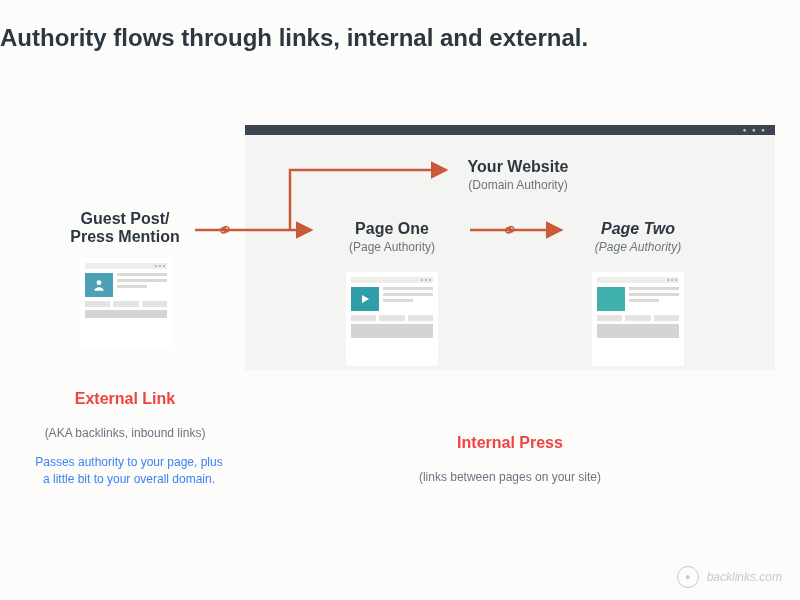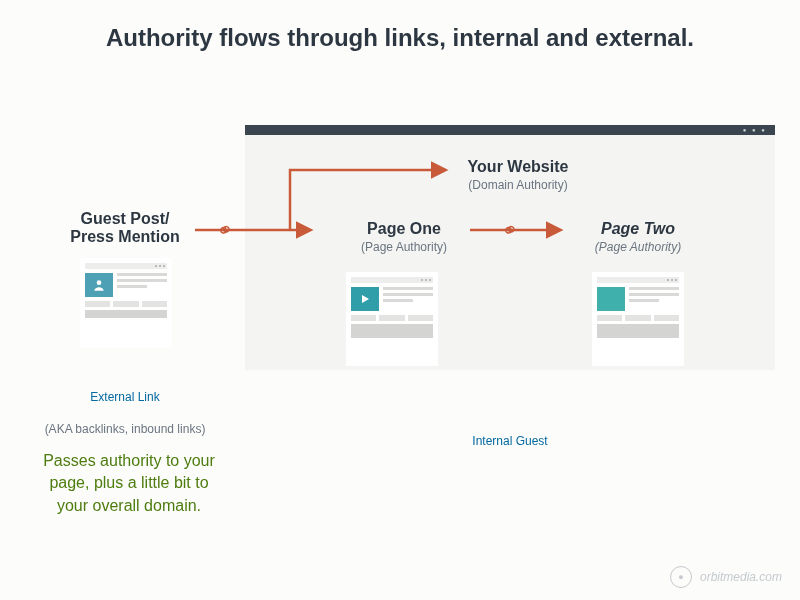--- a/index.html
+++ b/index.html
@@ -6,21 +6,20 @@
   body {
     width: 800px;
     height: 600px;
     background: #fcfcfa;
     font-family: "Helvetica Neue", Arial, sans-serif;
     color: #3a4550;
     position: relative;
     overflow: hidden;
   }
   .title {
-    text-align: center;
     font-size: 24px;
     font-weight: 800;
     margin-top: 24px;
     color: #2d3742;
   }
   .canvas {
     position: absolute;
     top: 80px;
     left: 0;
     width: 800px;
@@ -59,32 +58,32 @@
   .node-sub {
     font-size: 12px;
     color: #6a7580;
     margin-top: 2px;
   }
   .section-label {
     position: absolute;
     text-align: center;
   }
   .section-title {
-    font-weight: 400;
-    font-size: 12px;
-    color: #0369a1;
+    font-weight: 700;
+    font-size: 16px;
+    color: #ef4444;
   }
   .section-sub {
     font-size: 12px;
     color: #6a7580;
     margin-top: 18px;
   }
   .section-desc {
-    font-size: 16px;
-    color: #4d7c0f;
+    font-size: 12px;
+    color: #3b82f6;
     margin-top: 14px;
     line-height: 1.4;
     margin-left: 8px;
   }
   
   .card {
     position: absolute;
     width: 92px;
     background: #fff;
     padding: 5px;
@@ -166,21 +165,21 @@
   <div class="node-label" style="left:35px; top:130px;">
     <div class="node-title" style="white-space:pre-line;">Guest Post/
 Press Mention</div>
   </div>
 
   <div class="node-label" style="left:428px; top:78px;">
     <div class="node-title">Your Website</div>
     <div class="node-sub">(Domain Authority)</div>
   </div>
 
-  <div class="node-label" style="left:314px; top:140px;">
+  <div class="node-label" style="left:302px; top:140px;">
     <div class="node-title">Page One</div>
     <div class="node-sub">(Page Authority)</div>
   </div>
 
   <div class="node-label" style="left:548px; top:140px;font-style:italic;">
     <div class="node-title">Page Two</div>
     <div class="node-sub">(Page Authority)</div>
   </div>
 
   <div class="card" style="left:80px; top:178px; height:90px;">
@@ -246,21 +245,22 @@
     <div class="block" style="height:14px;"></div>
   </div>
 
   <div class="section-label" style="left:25px; top:310px; width:200px;">
     <div class="section-title">External Link</div>
     <div class="section-sub">(AKA backlinks, inbound links)</div>
     <div class="section-desc">Passes authority to your page, plus a little bit to your overall domain.</div>
   </div>
 
   <div class="section-label" style="left:340px; top:354px; width:340px;">
-    <div class="section-title">Internal Guest</div>
+    <div class="section-title">Internal Press</div>
+    <div class="section-sub">(links between pages on your site)</div>
   </div>
 
 </div>
 
 <div class="footer">
   <span class="circ">●</span>
-  <span>orbitmedia.com</span>
+  <span>backlinks.com</span>
 </div>
 
 </body></html>

